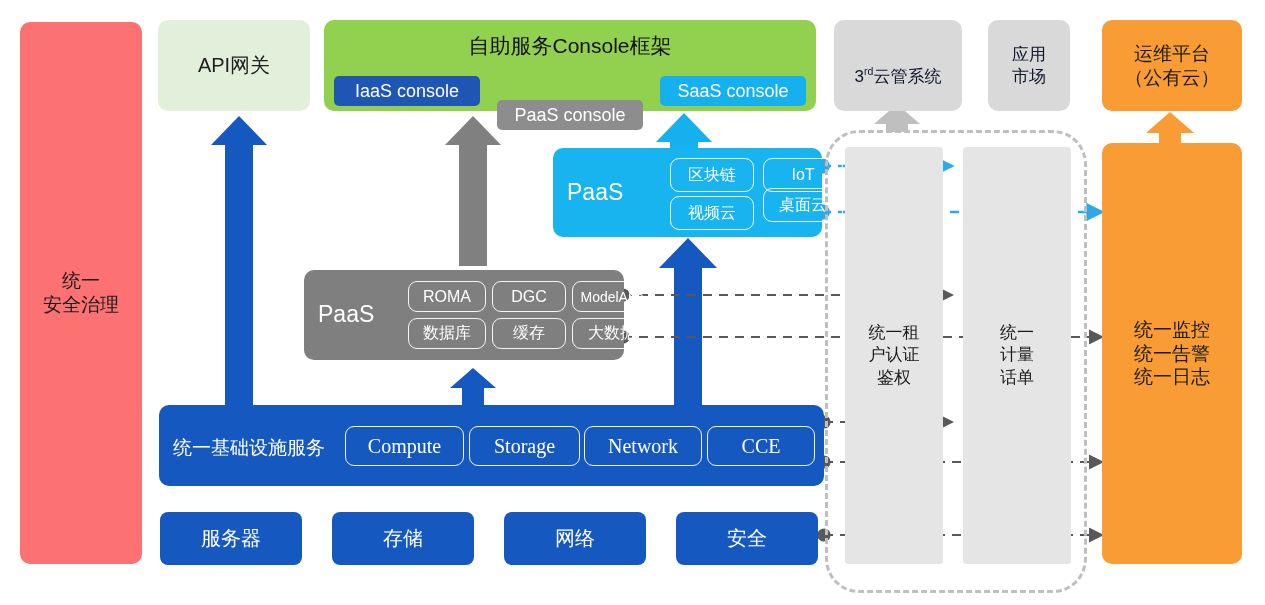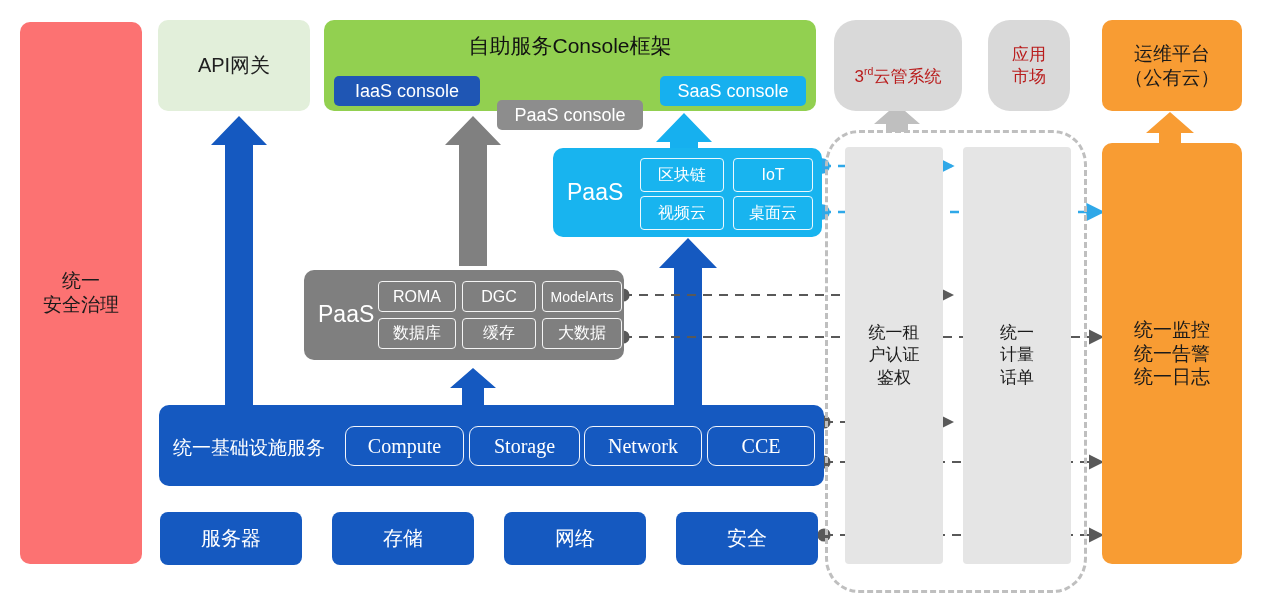--- a/index.html
+++ b/index.html
@@ -16,29 +16,29 @@
   .api-gw{background:#e2efda;border-radius:10px;color:#202020;font-size:20px;}
   .console-frame{background:#92d050;border-radius:10px;}
   .console-title{position:absolute;left:0;right:0;top:12px;text-align:center;
                  font-size:21px;color:#111;}
   .chip{position:absolute;border-radius:5px;display:flex;align-items:center;
         justify-content:center;color:#fff;font-size:18px;}
   .chip-iaas{background:#1f56b4;}
   .chip-paas{background:#8d8d8d;}
   .chip-saas{background:#16b0ef;}
 
-  .gray-card{background:#d9d9d9;border-radius:22px;color:#b91c1c;font-size:17px;}
+  .gray-card{background:#d9d9d9;border-radius:10px;color:#0f172a;font-size:17px;}
   .orange-card{background:#f89c33;border-radius:10px;color:#1a1a1a;font-size:19px;}
 
   .saas-blk{background:#18b4ef;border-radius:10px;}
   .paas-blk{background:#7f7f7f;border-radius:10px;}
   .blk-label{position:absolute;color:#fff;}
   .pill{position:absolute;border:1.6px solid rgba(255,255,255,.92);
-        border-radius:4px;display:flex;align-items:center;justify-content:center;
-        color:#fff;font-size:16px;}
+        border-radius:9px;display:flex;align-items:center;justify-content:center;
+        color:#fff;font-size:16px;margin-left:30px;}
 
   .infra{background:#1559c0;border-radius:10px;font-family:Liberation Serif, serif;}
   .infra-label{position:absolute;color:#fff;font-size:19px;}
   .infra-pill{position:absolute;border:1.6px solid rgba(255,255,255,.95);
               border-radius:9px;display:flex;align-items:center;
               justify-content:center;color:#fff;font-size:20px;}
 
   .base-box{background:#1559c0;border-radius:8px;color:#fff;font-size:20px;}
 
   .dashed-wrap{position:absolute;box-sizing:border-box;
@@ -172,21 +172,21 @@
     <div class="blk-label" style="left:14px;top:31px;font-size:23px;">PaaS</div>
     <div class="pill" style="left:87px;top:10px;width:82px;height:32px;">
       <span>区块链</span>
     </div>
     <div class="pill" style="left:180px;top:10px;width:78px;height:32px;">
       <span>IoT</span>
     </div>
     <div class="pill" style="left:87px;top:48px;width:82px;height:32px;">
       <span>视频云</span>
     </div>
-    <div class="pill" style="left:180px;top:48px;width:78px;height:32px;justify-content:center;">
+    <div class="pill" style="left:180px;top:40px;width:78px;height:32px;justify-content:center;">
       <span>桌面云</span>
     </div>
   </div>
 
   <div class="paas-blk" style="position:absolute;left:304px;top:270px;width:320px;height:90px;">
     <div class="blk-label" style="left:14px;top:31px;font-size:23px;">PaaS</div>
     <div class="pill" style="left:74px;top:11px;width:76px;height:29px;">
       <span>ROMA</span>
     </div>
     <div class="pill" style="left:158px;top:11px;width:72px;height:29px;">

